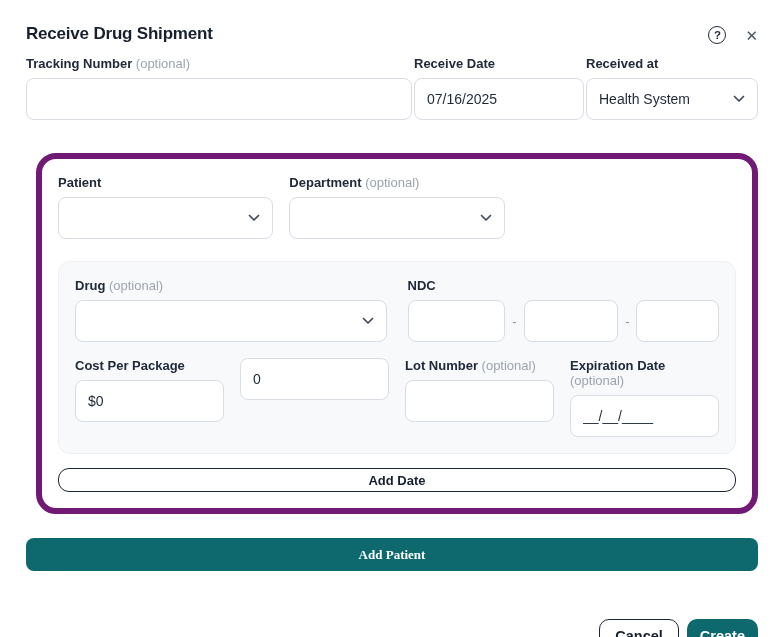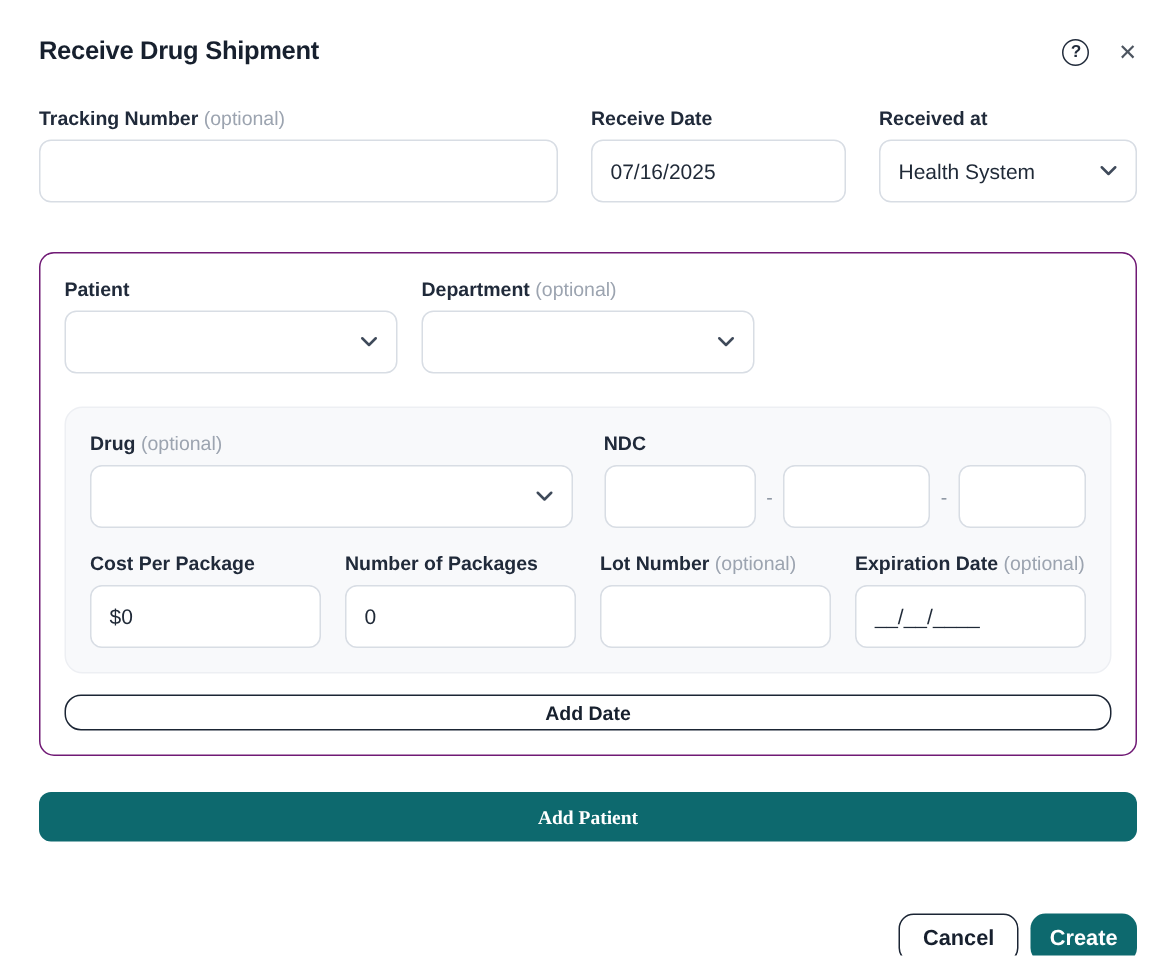--- a/index.html
+++ b/index.html
@@ -27,24 +27,24 @@
   .ctrl {
     height:42px; width:100%; border:1px solid #d8dde4; border-radius:8px;
     background:#fff; font-size:14px; color:#1f2937; padding:0 12px;
     font-family:"Liberation Sans", sans-serif;
   }
   input.ctrl { outline:none; }
   .select { display:flex; align-items:center; justify-content:space-between; cursor:pointer; }
   .chev { display:flex; align-items:center; }
 
   
-  .grid-top { display:grid; grid-template-columns:1fr 170px 172px; gap:22px; margin-top:25px; }
+  .grid-top { display:grid; grid-template-columns:1fr 170px 172px; gap:2px; margin-top:10px; }
 
   
-  .card { margin-top:33px; border:1px solid #701a75; border-radius:10px; padding:16px; }
+  .card { margin-top:33px; border:6px solid #701a75; border-radius:20px; padding:16px;margin-left:10px; }
   .grid-3 { display:grid; grid-template-columns:repeat(3,1fr); gap:16px; }
 
   
   .panel { margin-top:22px; background:#f8f9fb; border:1px solid #edeff3; border-radius:12px; padding:16px; }
   .grid-2 { display:grid; grid-template-columns:1fr 1fr; gap:21px; }
   .ndc-row { display:flex; align-items:center; gap:7px; }
   .ndc-row .ctrl { padding:0 10px; }
   .ndc-a { flex:1.25; } .ndc-b { flex:1.2; } .ndc-c { flex:1; }
   .dash { color:#8a93a0; font-size:13px; }
   .grid-4 { display:grid; grid-template-columns:repeat(4,1fr); gap:16px; margin-top:16px; }
@@ -156,21 +156,20 @@
           </div>
         </div>
       </div>
 
       <div class="grid-4">
         <div>
           <span class="lbl">Cost Per Package</span>
           <input class="ctrl" type="text" value="$0" style="">
         </div>
         <div>
-          <span class="lbl">Number of Packages</span>
           <input class="ctrl" type="text" value="0" style="">
         </div>
         <div>
           <span class="lbl"><span>Lot Number</span> <span class="opt">(optional)</span></span>
           <input class="ctrl" type="text" value="" style="">
         </div>
         <div>
           <span class="lbl"><span>Expiration Date</span> <span class="opt">(optional)</span></span>
           <input class="ctrl" type="text" value="__/__/____" style="">
         </div>

